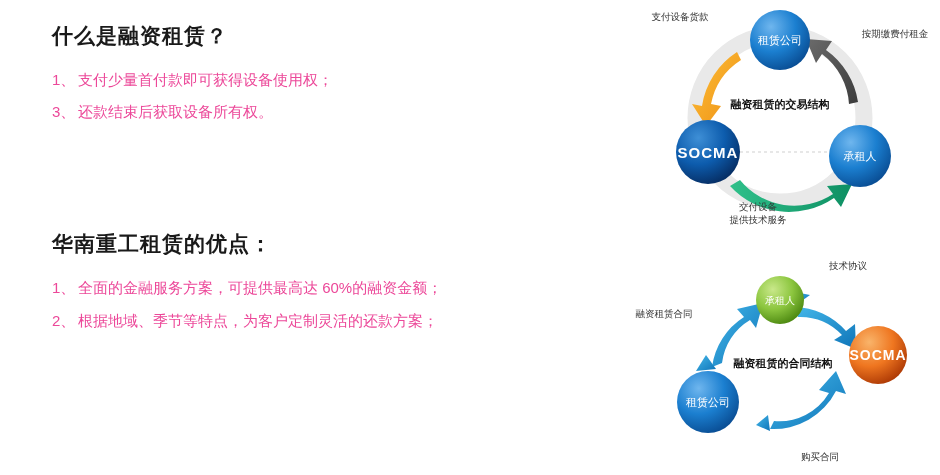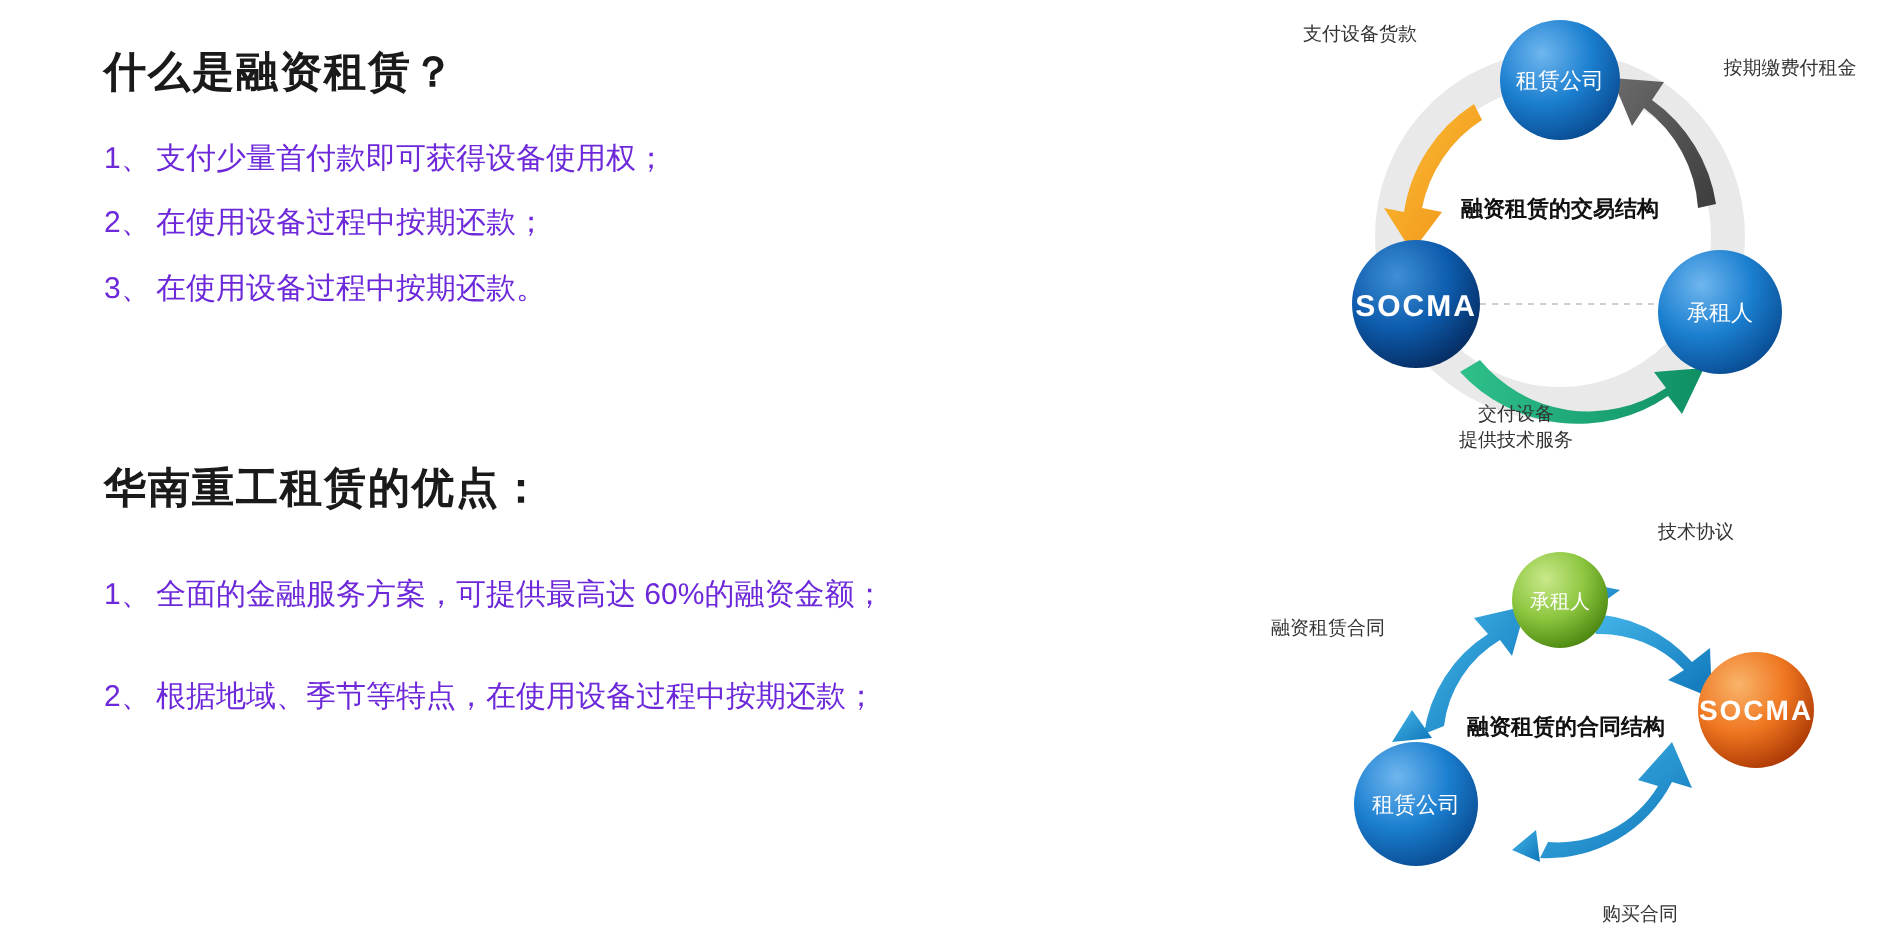--- a/index.html
+++ b/index.html
@@ -43,28 +43,27 @@
     margin: 0 0 18px 0;
     white-space: nowrap;
   }
   .item-list {
     list-style: none;
     margin: 0;
     padding: 0;
   }
   .item-list li {
     font-size: 15px;
-    color: #6d28d9;
+    color: #ec4899;
     line-height: 1.55;
     margin-bottom: 9px;
     white-space: nowrap;
   }
   .section-2 .item-list li {
     margin-bottom: 10px;
-    margin-top: 28px;
   }
   .item-num {
     display: inline-block;
     min-width: 26px;
   }
 
   
   .diagrams {
     position: absolute;
     left: 620px;
@@ -93,36 +92,33 @@
 
   <div class="text-col">
 
     <div class="section section-1">
       <h2 class="section-title">什么是融资租赁？</h2>
       <ul class="item-list">
         <li>
           <span class="item-num">1、</span><span>支付少量首付款即可获得设备使用权；</span>
         </li>
         <li>
-          <span class="item-num">2、</span><span>在使用设备过程中按期还款；</span>
-        </li>
-        <li>
-          <span class="item-num">3、</span><span>在使用设备过程中按期还款。</span>
+          <span class="item-num">3、</span><span>还款结束后获取设备所有权。</span>
         </li>
       </ul>
     </div>
 
     <div class="section section-2">
       <h2 class="section-title">华南重工租赁的优点：</h2>
       <ul class="item-list">
         <li>
           <span class="item-num">1、</span><span>全面的金融服务方案，可提供最高达 60%的融资金额；</span>
         </li>
         <li>
-          <span class="item-num">2、</span><span>根据地域、季节等特点，在使用设备过程中按期还款；</span>
+          <span class="item-num">2、</span><span>根据地域、季节等特点，为客户定制灵活的还款方案；</span>
         </li>
 
       </ul>
     </div>
   </div>
 
   <div class="diagrams">
 
     <div class="diagram diagram-top">
       <svg width="320" height="240" viewBox="0 0 320 240" xmlns="http://www.w3.org/2000/svg">

